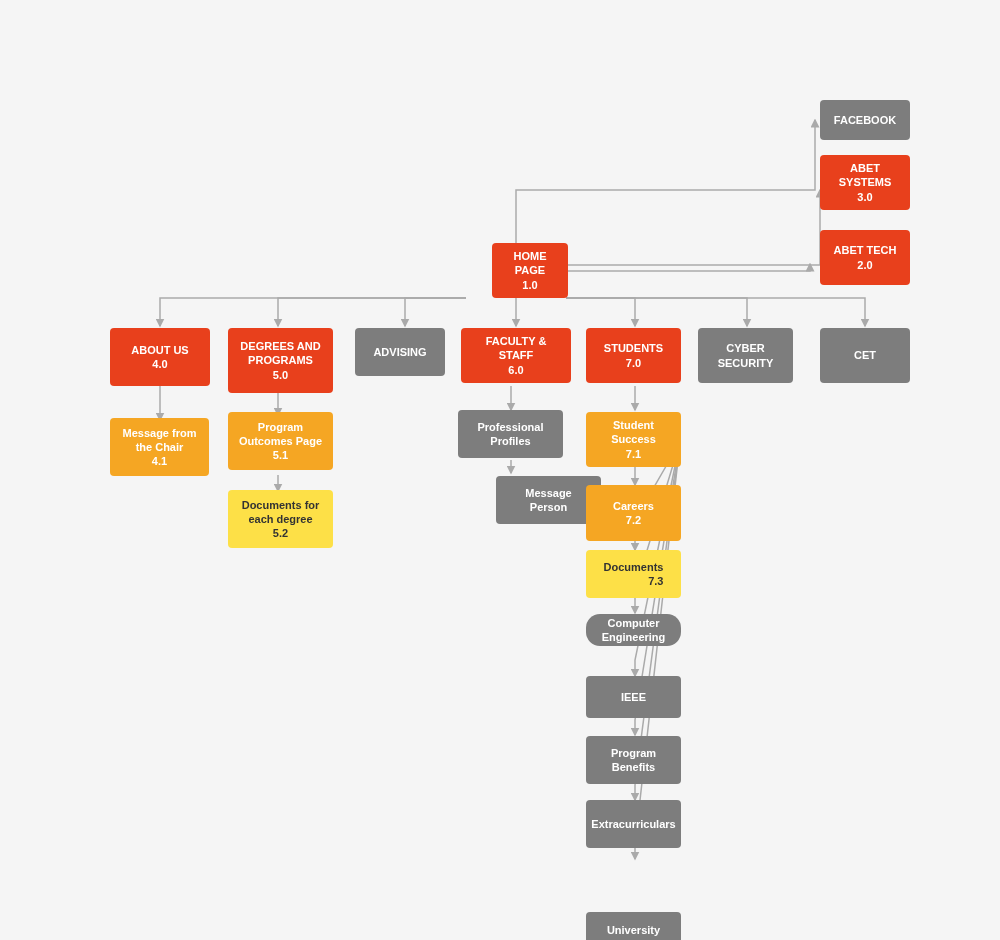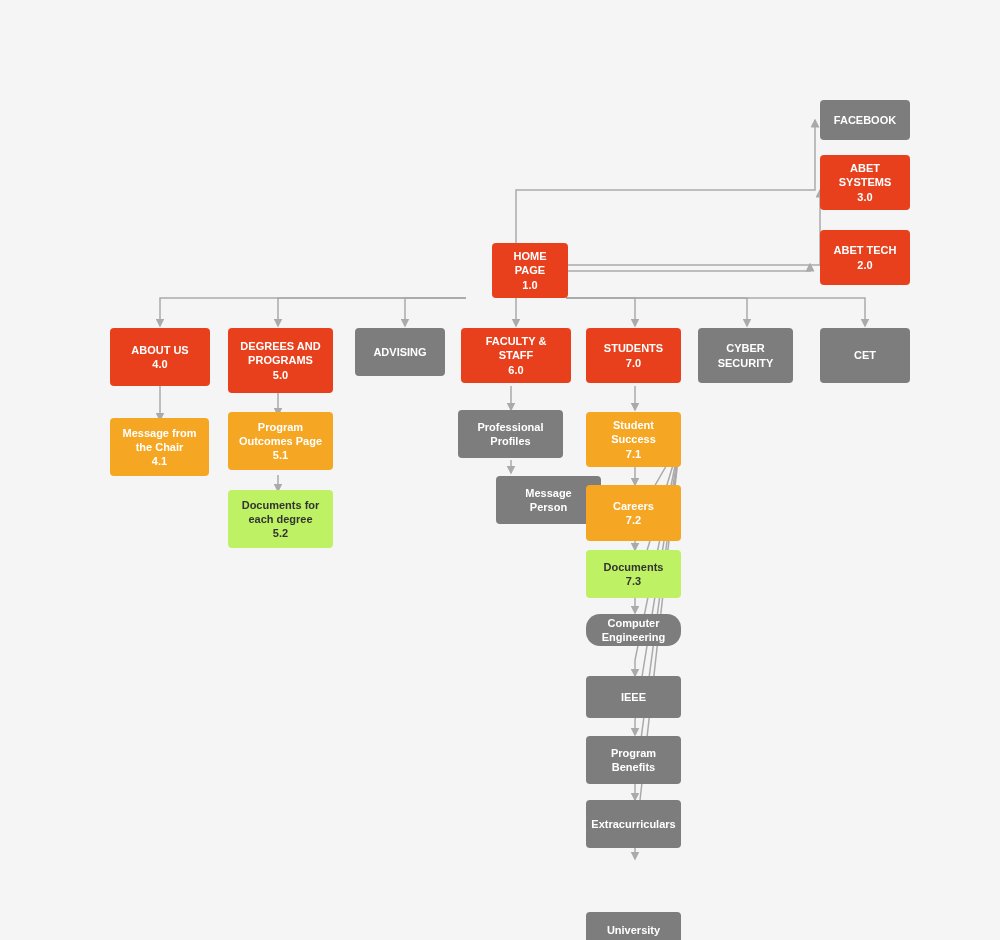--- a/index.html
+++ b/index.html
@@ -36,21 +36,21 @@
       text-align: center;
       font-size: 11px;
       font-weight: bold;
       color: white;
       padding: 6px 8px;
       line-height: 1.3;
     }
 
     .node-red { background-color: #e8401c; }
     .node-orange { background-color: #f5a623; color: white; }
-    .node-blue { background-color: #bef264; color: #333; }
+    .node-blue { background-color: #fde047; color: #333; }
     .node-gray { background-color: #7d7d7d; }
   </style>
 </head>
 <body>
 
 <div class="diagram-container">
 
   <svg class="connectors">
 
     <path d="M516,243 L516,190 L815,190 L815,120" stroke="#aaa" stroke-width="1.5" fill="none" marker-end="url(#arrow)"></path>
@@ -171,21 +171,21 @@
   </div>
 
   <div class="node node-orange" style="left:586px; top:412px; width:95px; height:55px;">
     <span>Student<br>Success<br>7.1</span>
   </div>
 
   <div class="node node-orange" style="left:586px; top:485px; width:95px; height:56px;">
     <span>Careers<br>7.2</span>
   </div>
 
-  <div class="node node-blue" style="left:586px; top:550px; width:95px; height:48px; color:#333;">
+  <div class="node node-blue" style="left:586px; top:550px; width:95px; height:48px; color:#333;text-align:right;">
     <span>Documents<br>7.3</span>
   </div>
 
   <div class="node node-gray" style="left:586px; top:614px; width:95px; height:32px;border-radius:14px;">
     <span>Computer<br>Engineering</span>
   </div>
 
   <div class="node node-gray" style="left:586px; top:676px; width:95px; height:42px;">
     <span>IEEE</span>
   </div>

